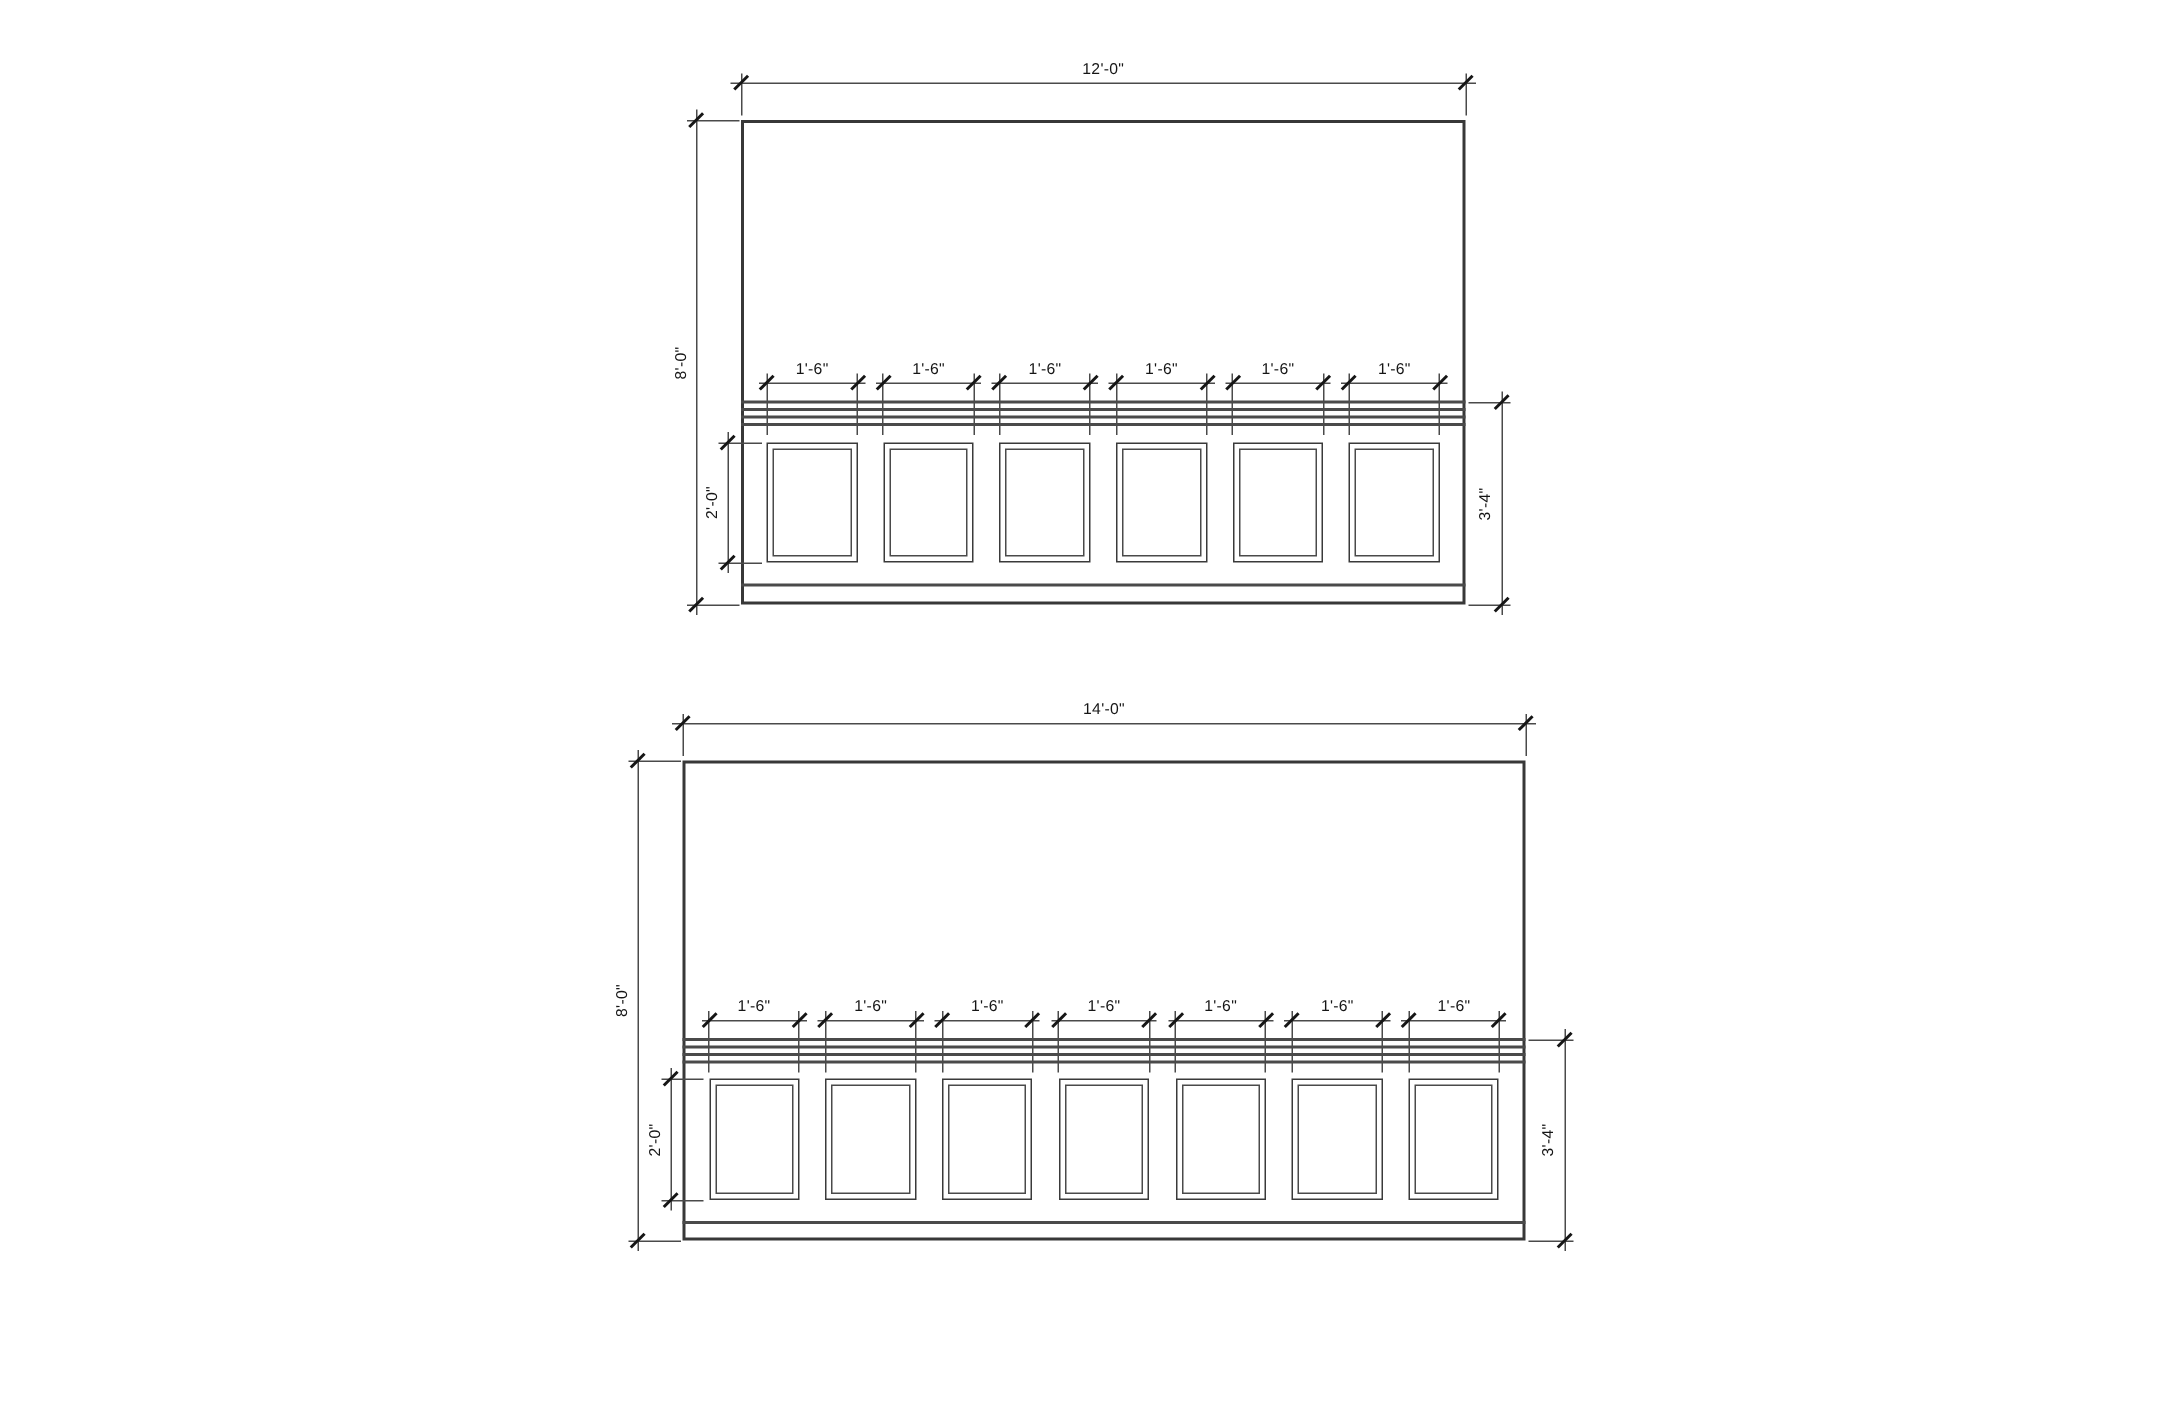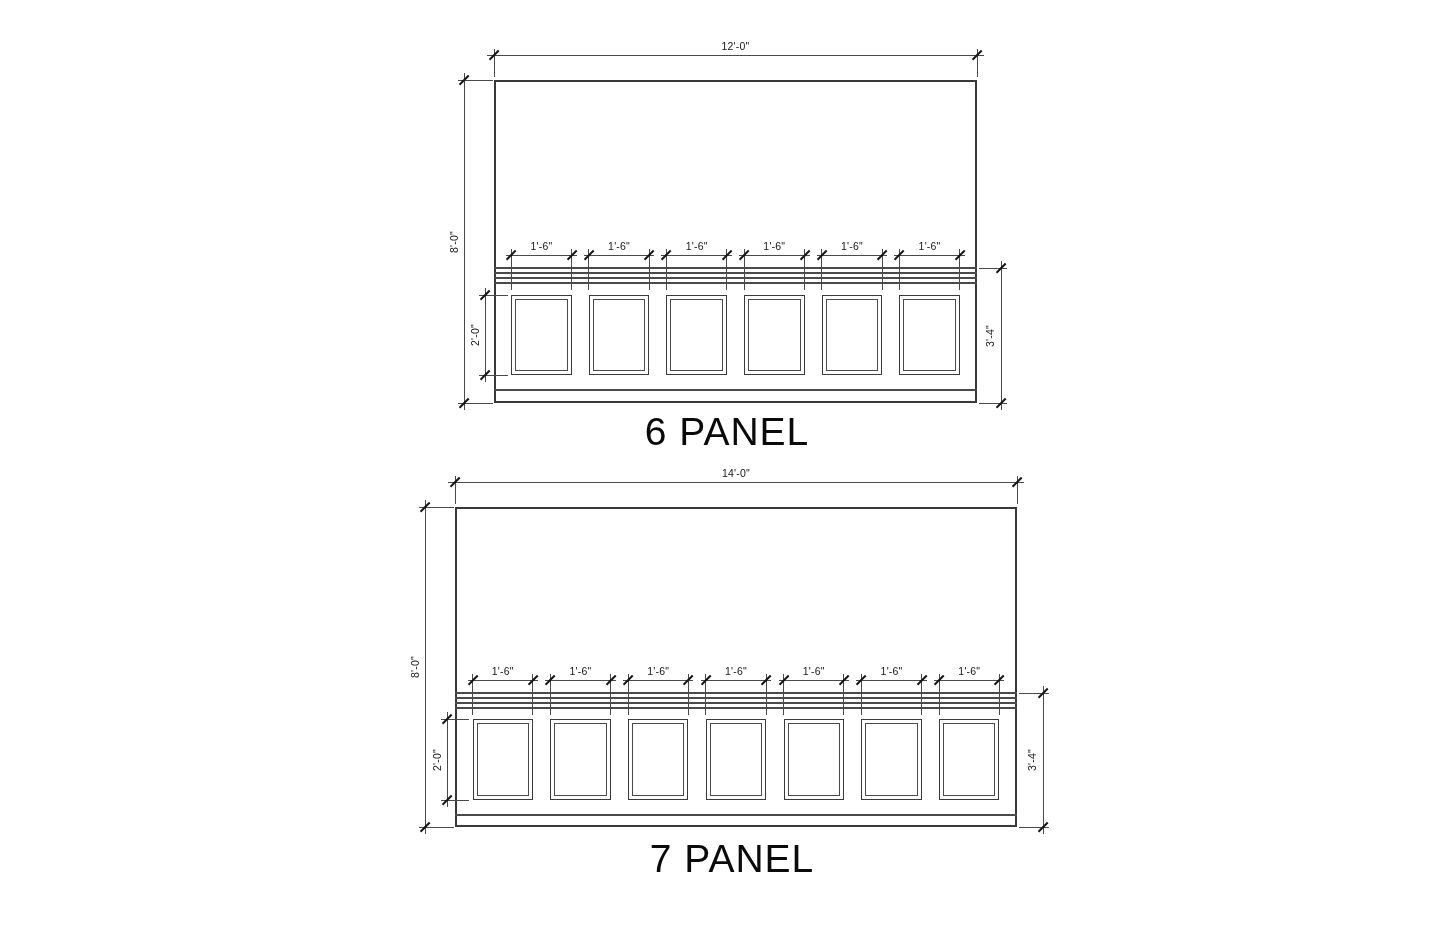--- a/index.html
+++ b/index.html
@@ -25,21 +25,20 @@
   .title{
     position:absolute;transform:translate(-50%,-50%);font-size:39px;color:#0a0a0a;
     letter-spacing:1px;white-space:nowrap;
   }
 </style>
 </head>
 <body>
 
 <div class="canvas">
   <section class="drawing" id="d0">
-    <div class="title" style="left:727px;top:432px">6 PANEL</div>
   <div class="wall" style="left: 494px; top: 80px; width: 483px; height: 323px;"></div>
       <div class="ln thin" style="left: 494px; top: 267.4px; width: 483px; height: 1.2px;"></div>
       <div class="ln thin" style="left: 494px; top: 272.4px; width: 483px; height: 1.2px;"></div>
       <div class="ln thin" style="left: 494px; top: 277.4px; width: 483px; height: 1.2px;"></div>
       <div class="ln thin" style="left: 494px; top: 282.4px; width: 483px; height: 1.2px;"></div>
       <div class="ln thin" style="left: 494px; top: 389.25px; width: 483px; height: 1.5px;"></div>
       <div class="panel-outer" style="left: 511.229px; top: 295px; width: 60.4px; height: 80px;">
         <div class="panel-inner"></div>
       </div>
       <div class="ln thin" style="left: 506.229px; top: 254.5px; width: 70.4px; height: 1px;"></div>
@@ -112,21 +111,20 @@
       <div class="tick" style="left: 485px; top: 375px;"></div>
       <div class="dim-label v" style="left: 475px; top: 335px;">2'-0"</div>
       <div class="ln thin" style="left: 979px; top: 267.5px; width: 28px; height: 1px;"></div>
       <div class="ln thin" style="left: 979px; top: 402.5px; width: 28px; height: 1px;"></div>
       <div class="ln thin" style="left: 1000.5px; top: 261px; width: 1px; height: 149px;"></div>
       <div class="tick" style="left: 1001px; top: 268px;"></div>
       <div class="tick" style="left: 1001px; top: 403px;"></div>
       <div class="dim-label v" style="left: 990px; top: 335.5px;">3'-4"</div>
     </section>
   <section class="drawing" id="d1">
-    <div class="title" style="left:732px;top:859px">7 PANEL</div>
   <div class="wall" style="left: 455px; top: 507px; width: 562px; height: 320px;"></div>
       <div class="ln thin" style="left: 455px; top: 692.4px; width: 562px; height: 1.2px;"></div>
       <div class="ln thin" style="left: 455px; top: 697.4px; width: 562px; height: 1.2px;"></div>
       <div class="ln thin" style="left: 455px; top: 702.4px; width: 562px; height: 1.2px;"></div>
       <div class="ln thin" style="left: 455px; top: 707.4px; width: 562px; height: 1.2px;"></div>
       <div class="ln thin" style="left: 455px; top: 814.25px; width: 562px; height: 1.5px;"></div>
       <div class="panel-outer" style="left: 472.575px; top: 719px; width: 60.2px; height: 81px;">
         <div class="panel-inner"></div>
       </div>
       <div class="ln thin" style="left: 467.575px; top: 679.5px; width: 70.2px; height: 1px;"></div>

